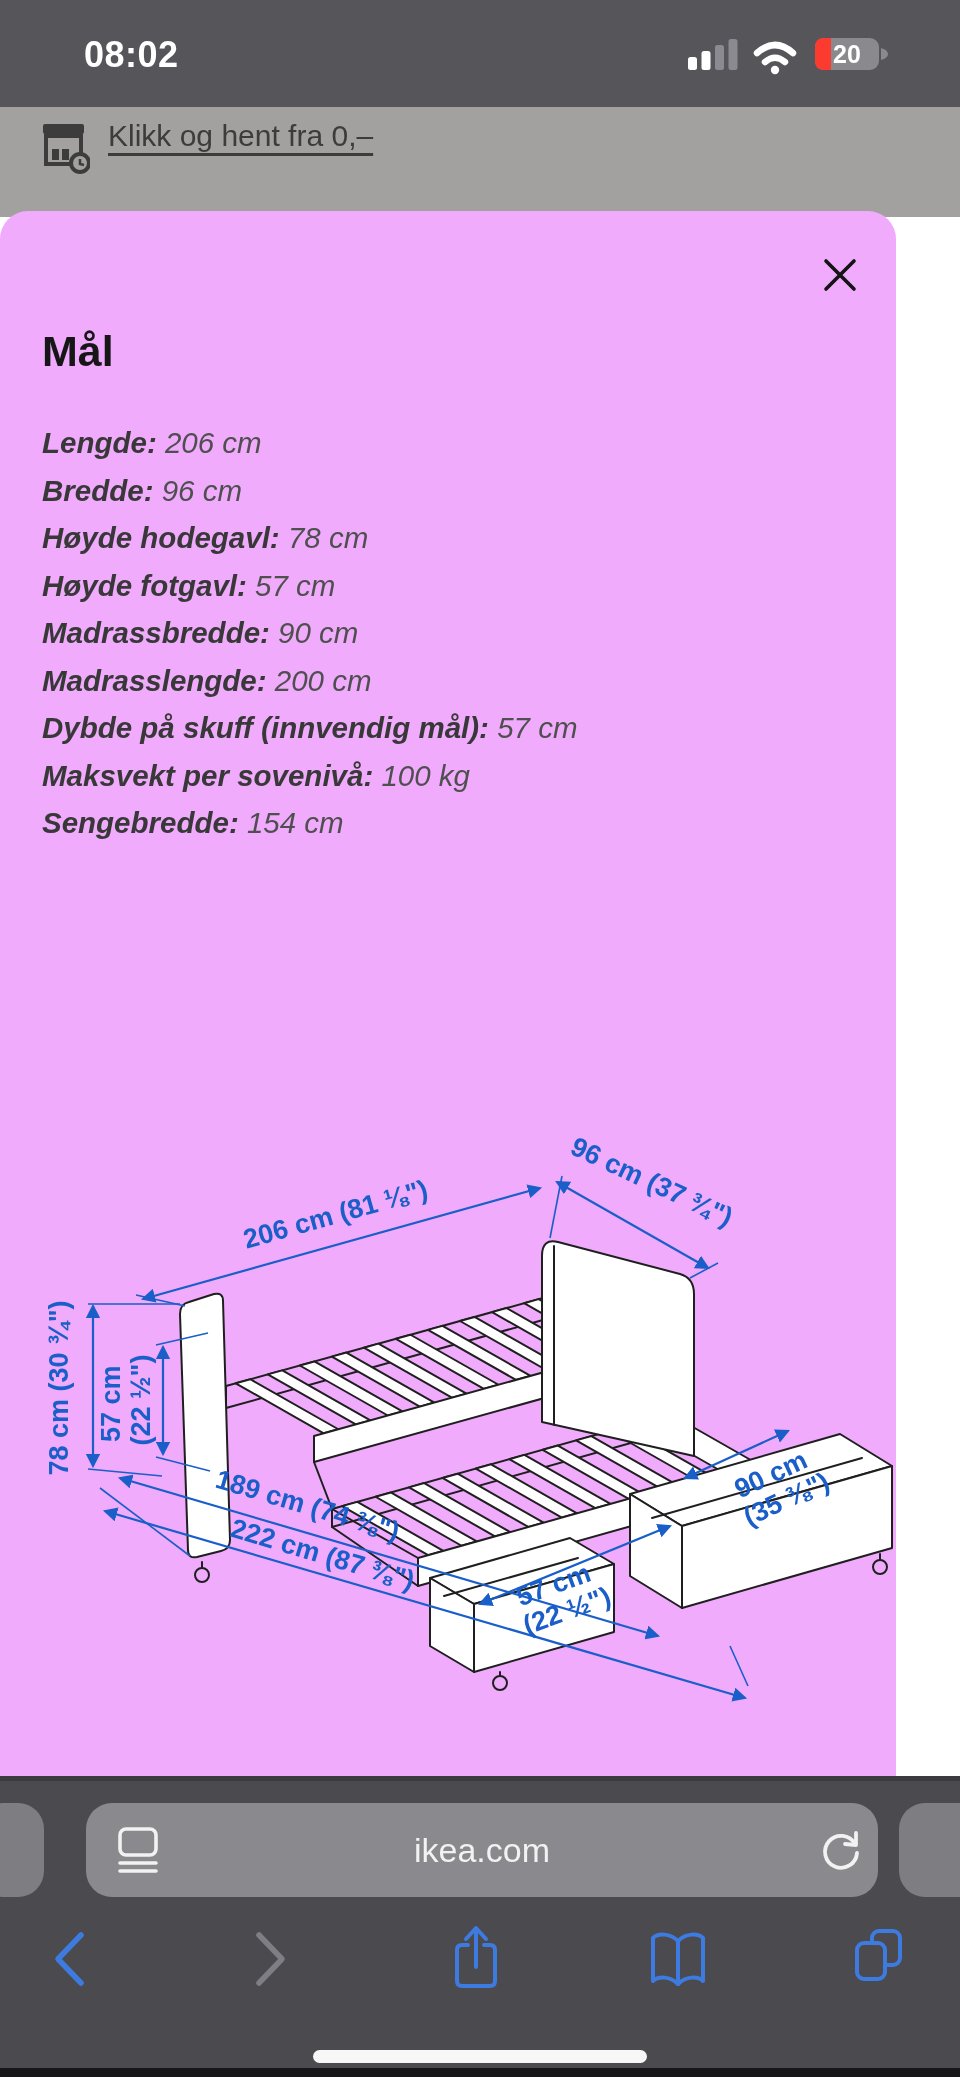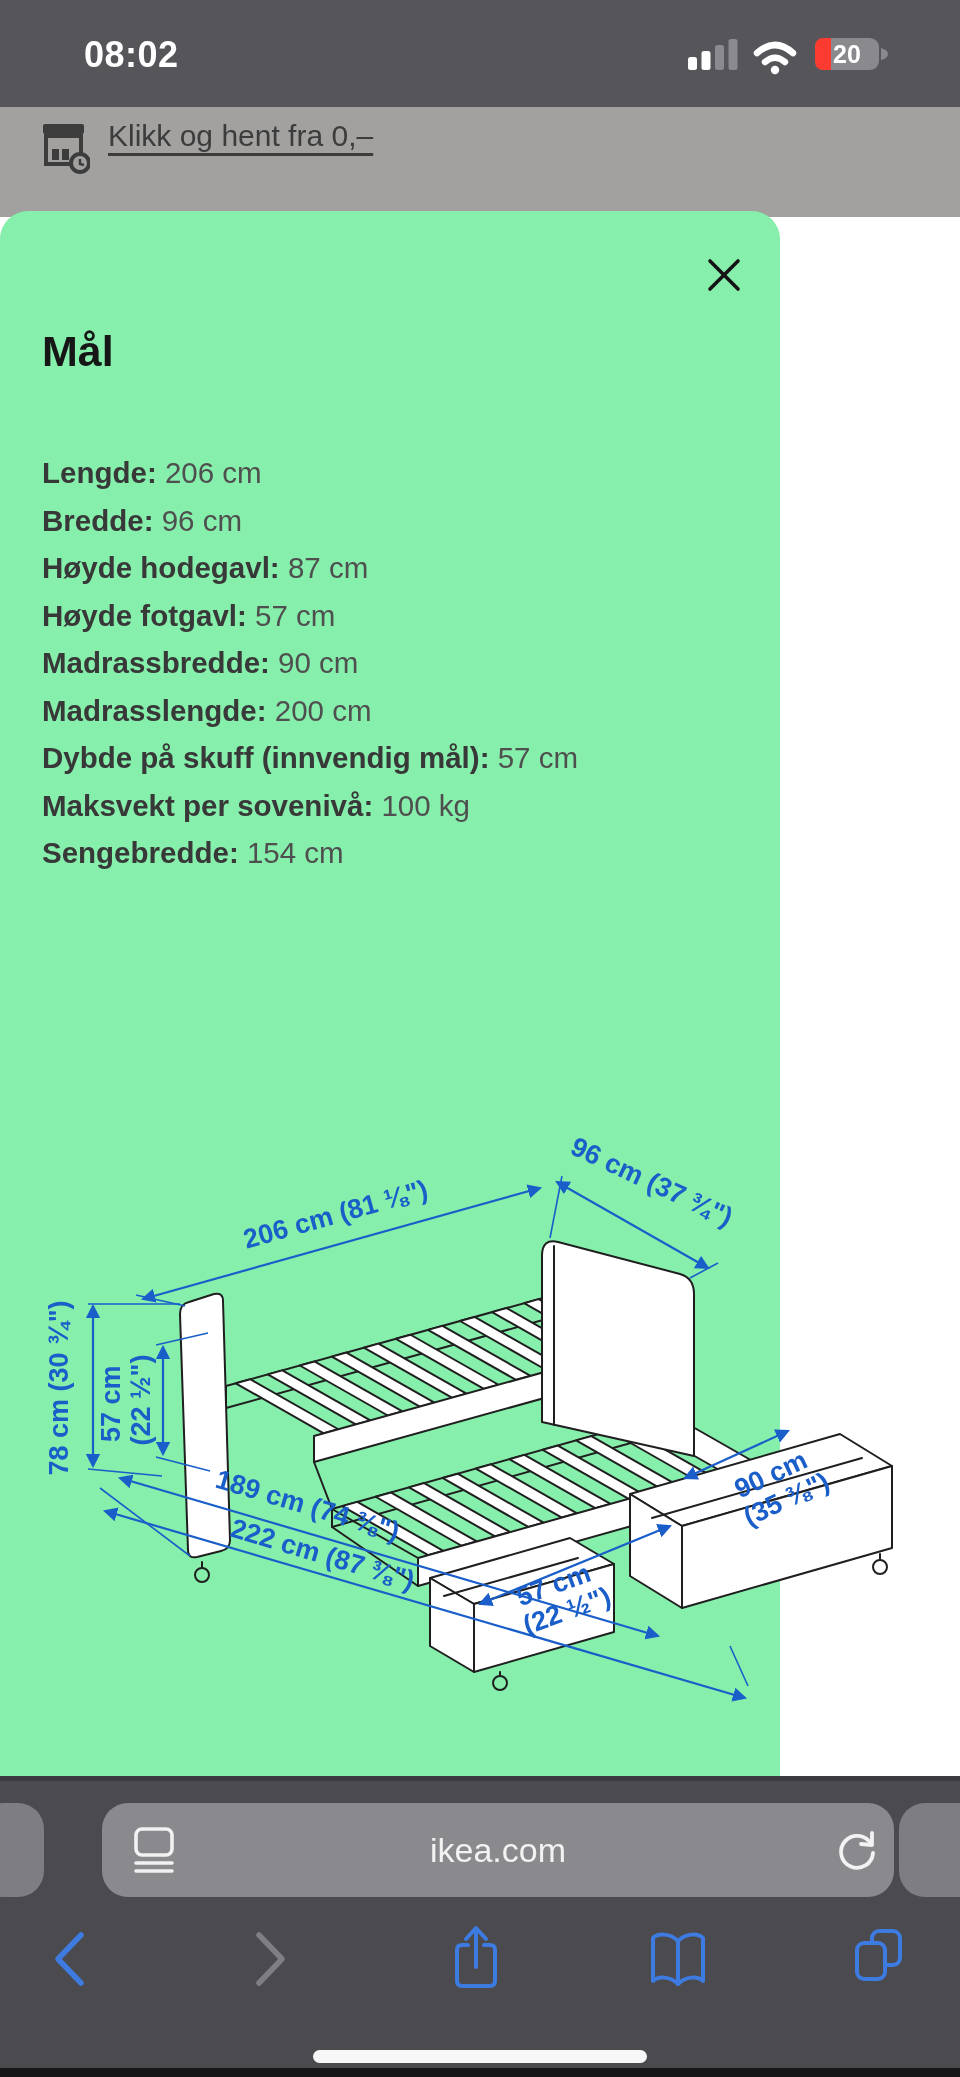--- a/index.html
+++ b/index.html
@@ -7,36 +7,36 @@
     font-family:"Liberation Sans",sans-serif;margin:0 auto;}
   
   .status-bar{position:absolute;left:0;top:0;width:960px;height:107px;background:#56555A;}
   .status-time{position:absolute;left:84px;top:34px;color:#fff;font-size:36px;font-weight:600;letter-spacing:.5px;}
   .status-icons{position:absolute;left:680px;top:34px;}
   
   .banner{position:absolute;left:0;top:107px;width:960px;height:110px;background:#A2A1A0;}
   .banner-inner{position:absolute;left:40px;top:12px;display:flex;gap:18px;}
   .banner-link{font-size:30px;color:#3C3C3C;text-decoration:underline;text-underline-offset:7px;font-weight:500;}
   
-  .modal{position:absolute;left:0;top:211px;width:780px;height:1565px;background:#86efac;border-radius:28px 28px 0 0;}
+  .modal{position:absolute;left:0;top:211px;width:896px;height:1565px;background:#f0abfc;border-radius:28px 28px 0 0;}
   .close-btn{position:absolute;top:40px;right:32px;width:48px;height:48px;background:none;border:none;padding:0;cursor:pointer;}
   .modal-title{position:absolute;left:42px;top:116px;font-size:43px;font-weight:bold;color:#161616;}
-  .specs{position:absolute;left:42px;top:238px;width:880px;font-size:29.5px;line-height:47.5px;color:#4F4F4F;}
+  .specs{position:absolute;left:42px;top:208px;width:880px;font-size:29.5px;line-height:47.5px;color:#4F4F4F;font-style:italic;}
   .specs b{color:#383838;}
   
   .diagram{position:absolute;left:30px;top:915px;}
   .diagram svg{display:block;}
   .dim-line{stroke:var(--accent,#1a5ec9);stroke-width:2.2;fill:none;}
   .dim-guide{stroke:var(--accent,#1a5ec9);stroke-width:1.6;fill:none;}
   .dim-text{fill:var(--accent,#1a5ec9);font-size:27px;font-weight:bold;font-family:"Liberation Sans",sans-serif;}
   .bed{stroke:#1f1f1f;stroke-width:2;fill:none;stroke-linejoin:round;stroke-linecap:round;}
   .bed-fill{stroke:#1f1f1f;stroke-width:2;fill:#fff;stroke-linejoin:round;}
   
   .chrome{position:absolute;left:0;top:1776px;width:960px;height:301px;background:#4B4A4E;border-top:5px solid #3B3A3E;}
-  .pill{position:absolute;left:86px;top:22px;width:792px;height:94px;background:#8A898D;border-radius:26px;margin-left:16px;}
+  .pill{position:absolute;left:86px;top:22px;width:792px;height:94px;background:#8A898D;border-radius:26px;}
   .pill-partial{position:absolute;top:22px;height:94px;background:#7E7D81;}
   .pill-left{left:-22px;width:66px;border-radius:26px;}
   .pill-right{left:899px;width:90px;border-radius:26px;}
   .url-text{position:absolute;left:0;right:0;top:28px;text-align:center;color:#F2F2F2;font-size:34px;}
   .pill-icon{position:absolute;top:22px;}
   .home-indicator{position:absolute;left:313px;top:269px;width:334px;height:13px;border-radius:7px;background:#F7F7F7;}
   .bottom-black{position:absolute;left:0;top:287px;width:960px;height:14px;background:#161618;}
 </style>
 </head>
 <body>
@@ -85,21 +85,21 @@
       <svg width="48" height="48" viewBox="0 0 48 48">
         <path d="M10,10 L38,38 M38,10 L10,38" stroke="#141414" stroke-width="3.6" stroke-linecap="round"></path>
       </svg>
     </button>
 
     <h1 class="modal-title" style="margin:0;">Mål</h1>
 
     <div class="specs">
       <div><b>Lengde:</b> <span>206 cm</span></div>
       <div><b>Bredde:</b> <span>96 cm</span></div>
-      <div><b>Høyde hodegavl:</b> <span>87 cm</span></div>
+      <div><b>Høyde hodegavl:</b> <span>78 cm</span></div>
       <div><b>Høyde fotgavl:</b> <span>57 cm</span></div>
       <div><b>Madrassbredde:</b> <span>90 cm</span></div>
       <div><b>Madrasslengde:</b> <span>200 cm</span></div>
       <div><b>Dybde på skuff (innvendig mål):</b> <span>57 cm</span></div>
       <div><b>Maksvekt per sovenivå:</b> <span>100 kg</span></div>
       <div><b>Sengebredde:</b> <span>154 cm</span></div>
     </div>
 
     <div class="diagram">
       <svg width="900" height="600" viewBox="0 0 900 600">

